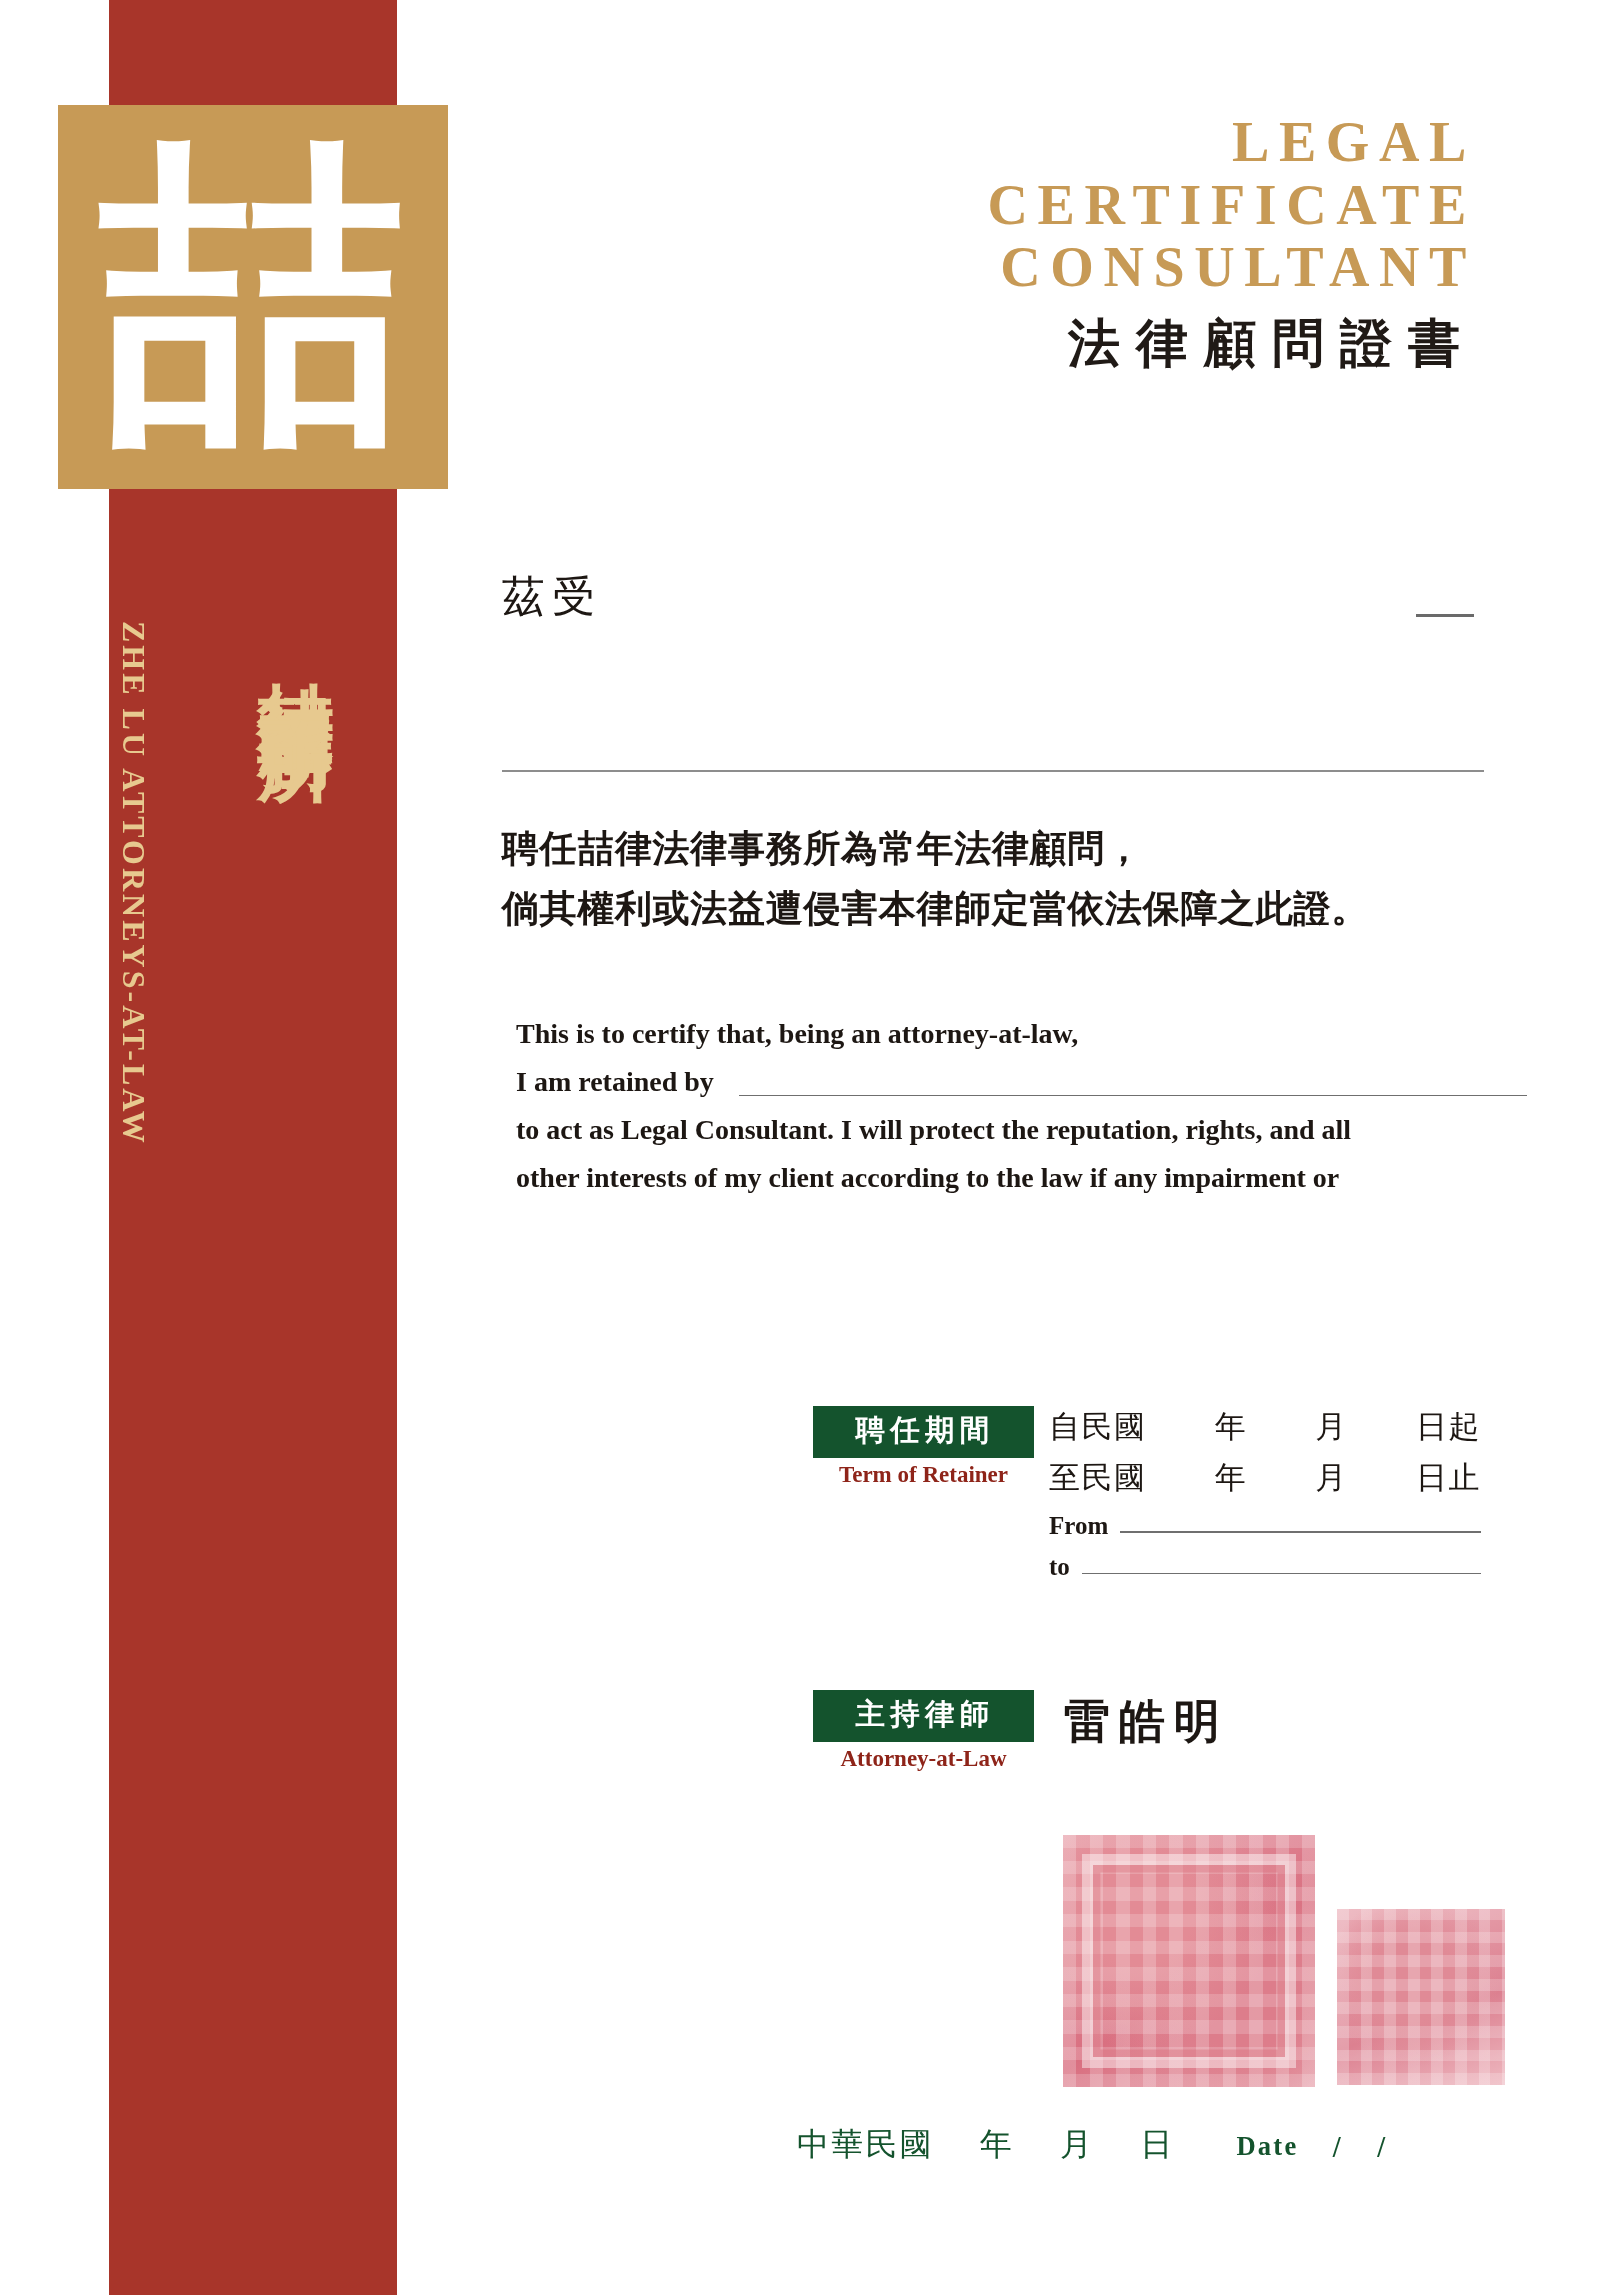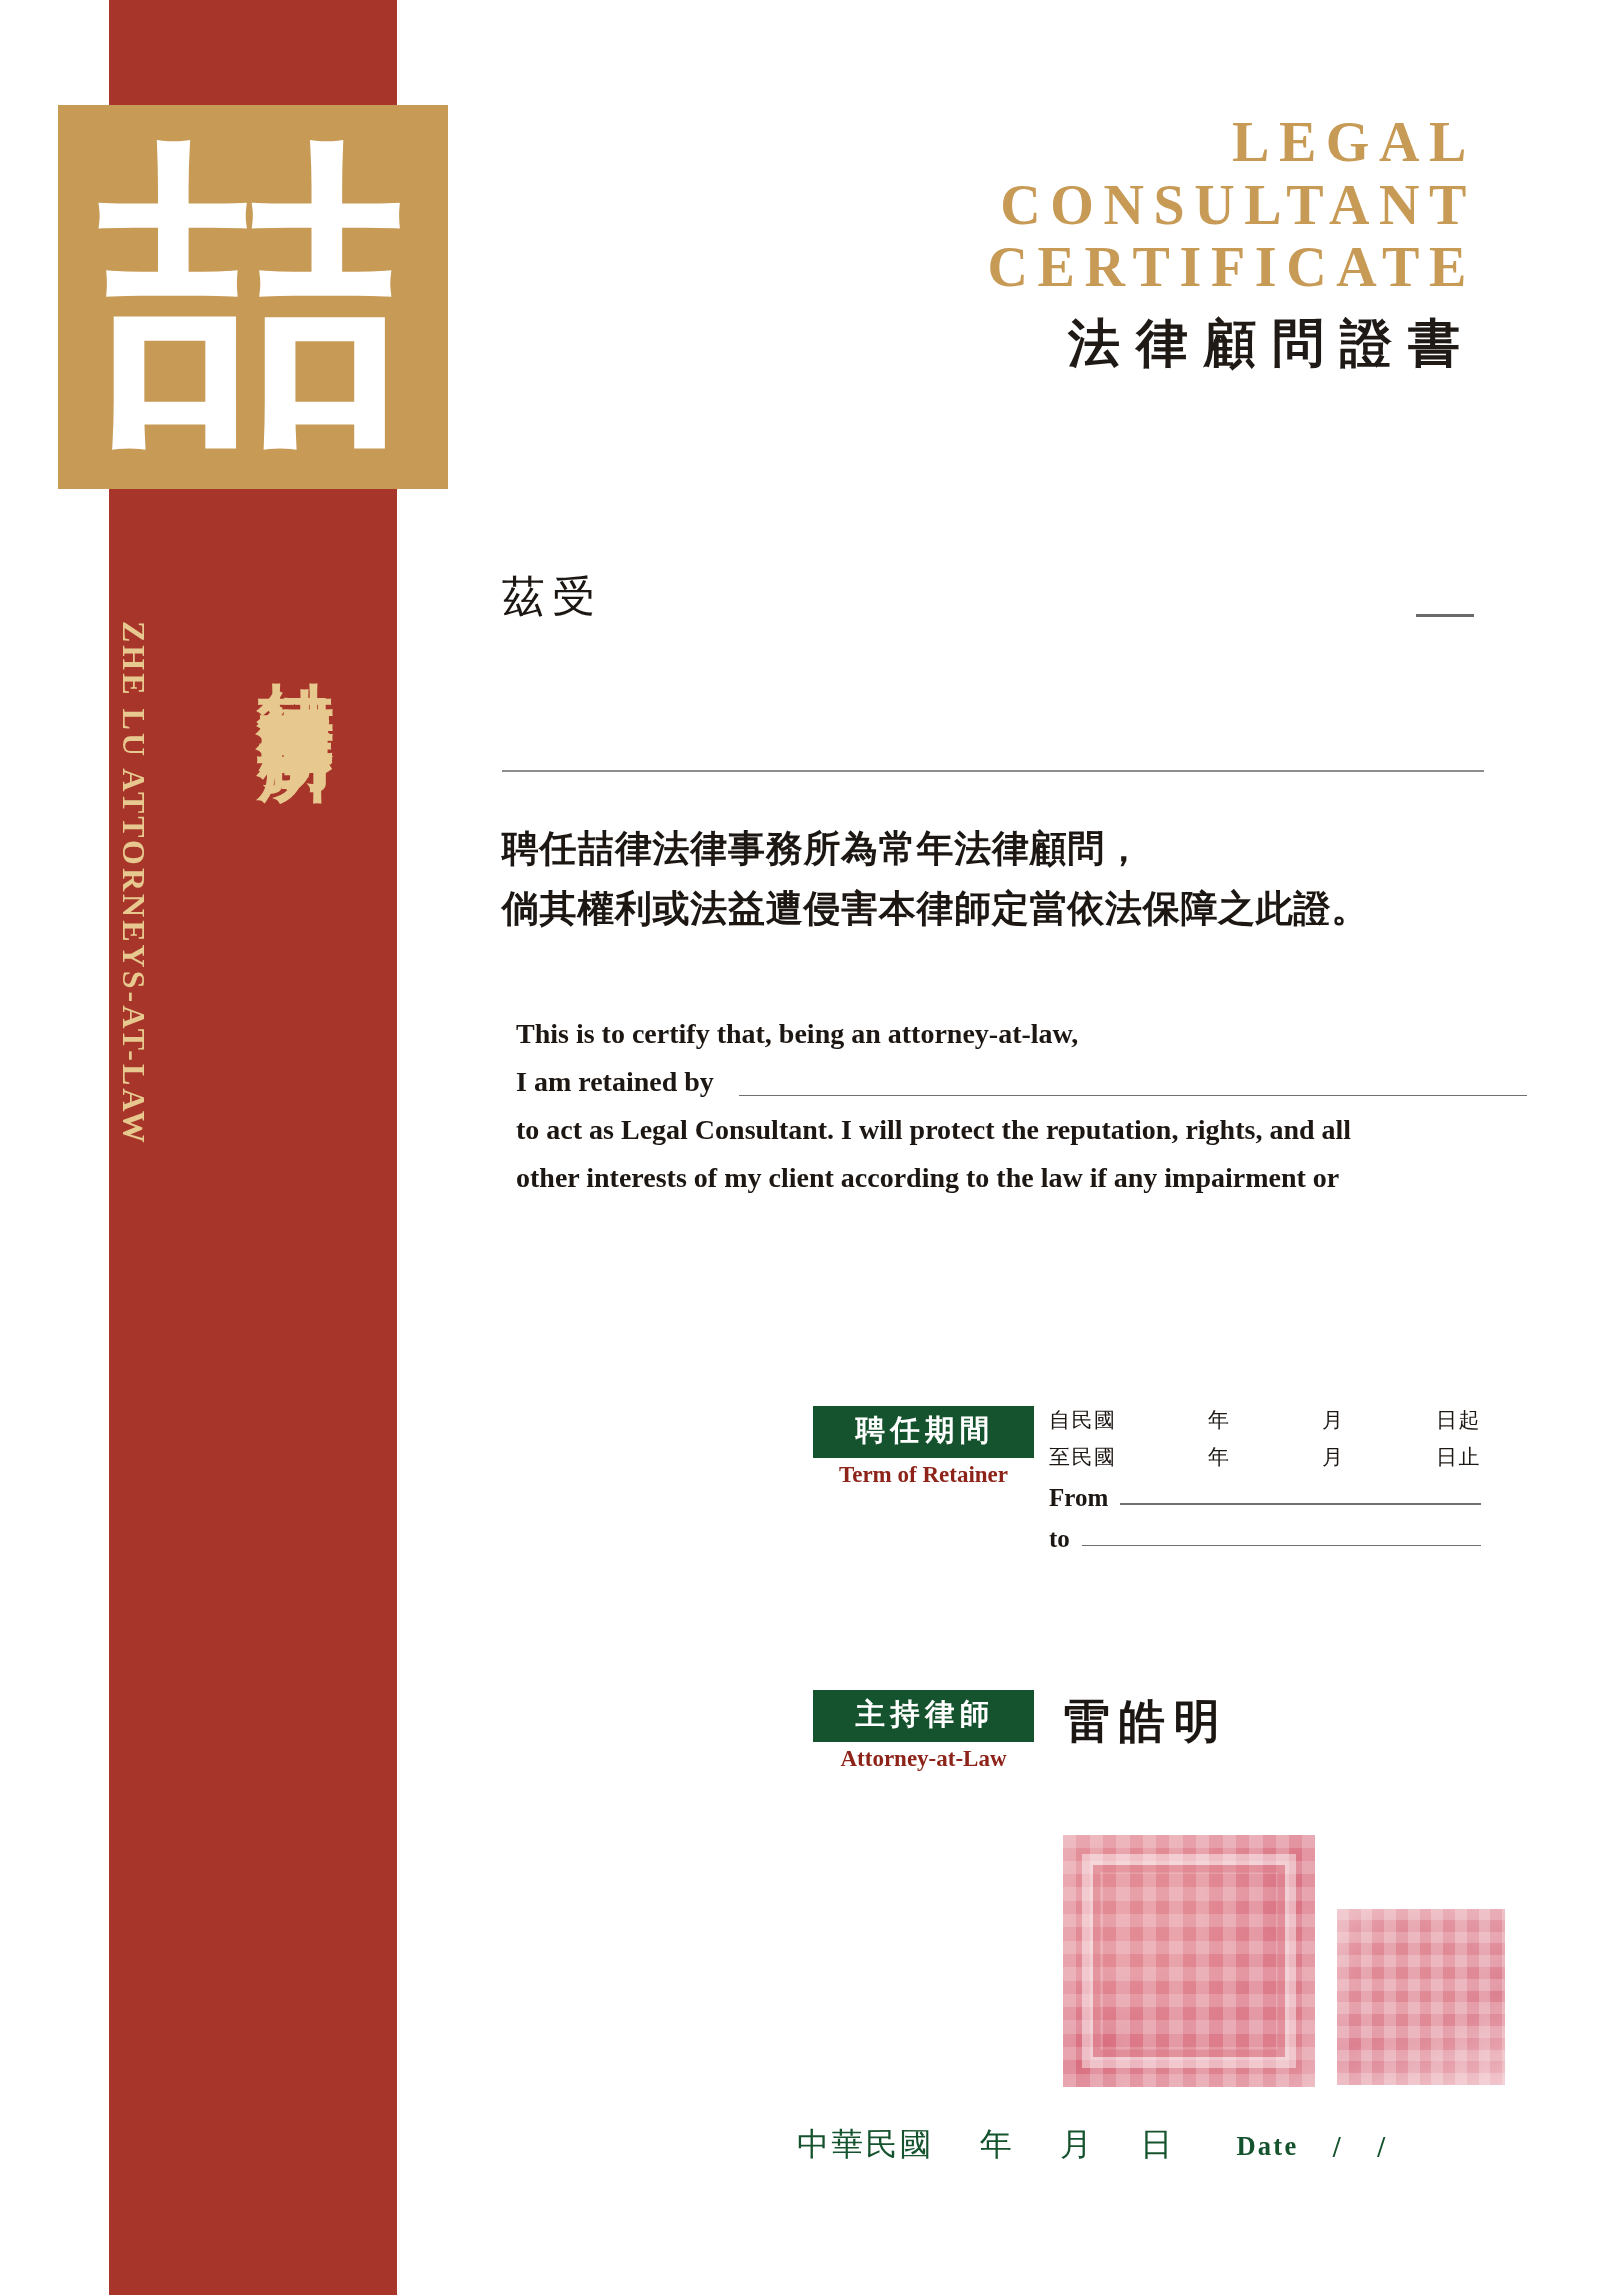--- a/index.html
+++ b/index.html
@@ -212,21 +212,21 @@
   }
   #term-left { position: absolute; left: 0; top: 0; width: 221px; }
   #term-right {
     position: absolute;
     left: 236px;
     top: 0;
     width: 458px;
   }
   .cn-date-line {
     font-family: "DejaVu Serif", serif;
-    font-size: 21px;
+    font-size: 31px;
     color: #1d1713;
     letter-spacing: 1.5px;
     display: flex;
     justify-content: space-between;
     width: 432px;
     margin-bottom: 8.9px;
   }
   .en-date-line {
     display: flex;
     align-items: flex-end;
@@ -334,22 +334,22 @@
   <div id="logo-glyph">喆</div>
 </div>
 
 <div id="firm-name-cn">喆律法律事務所</div>
 <div id="firm-name-en">ZHE LU ATTORNEYS-AT-LAW</div>
 
 <div id="content">
 
   <div id="title-block">
     <div class="title-line">LEGAL</div>
+    <div class="title-line">CERTIFICATE</div>
     <div class="title-line">CONSULTANT</div>
-    <div class="title-line">CERTIFICATE</div>
     <div id="title-cn">法律顧問證書</div>
   </div>
 
   <div id="recipient-row">
     <div id="recipient-label">茲受</div>
     <div id="recipient-dash"></div>
   </div>
   <div id="recipient-rule"></div>
 
   <div id="body-cn">

